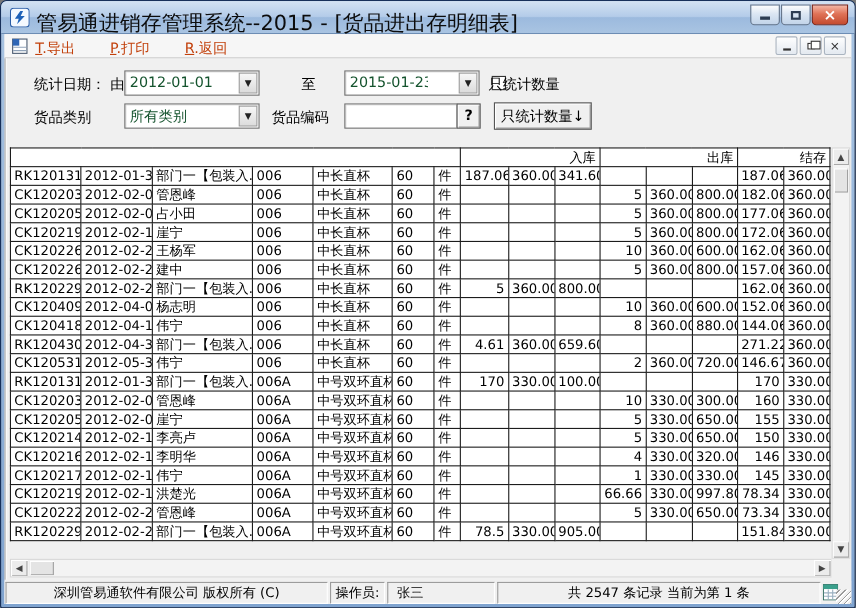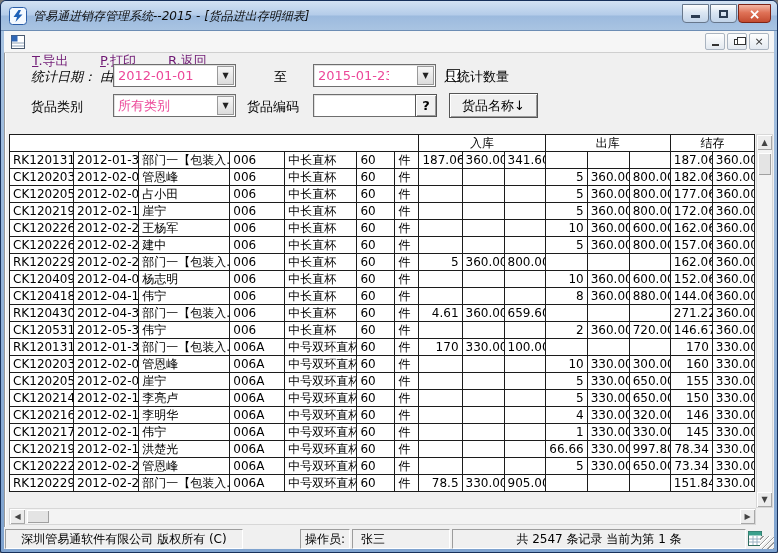--- a/index.html
+++ b/index.html
@@ -6,88 +6,88 @@
   html,body { width:778px; height:553px; background:#777; font-family:"DejaVu Sans",sans-serif; }
 
   .window { position:relative; width:778px; height:553px; background:linear-gradient(#a9c4e2,#7fa3cf);
             border:1px solid #17305a; border-radius:6px 6px 2px 2px; overflow:hidden; }
 
   
   .titlebar { position:absolute; top:0; left:0; right:0; height:30px;
               background:linear-gradient(#d3e2f3 0%, #b4cce9 48%, #9cbade 52%, #a9c4e2 100%);
               border-bottom:1px solid #6d8db4; border-radius:5px 5px 0 0; }
   .app-icon { position:absolute; left:8px; top:6px; width:18px; height:18px; }
-  .title-text { position:absolute; left:32px; top:7px; font-size:12px; color:#0c0c0c; white-space:nowrap;font-style:italic; }
+  .title-text { position:absolute; left:32px; top:7px; font-size:19px; color:#0c0c0c; white-space:nowrap; }
   .win-buttons { position:absolute; right:6px; top:3px; display:flex; gap:1px; }
   .winbtn { width:27px; height:19px; border:1px solid #67778c; border-radius:0 0 4px 4px;
             background:linear-gradient(#fdfdfd,#dbe6f3 45%,#c2d4e9); display:flex; align-items:center; justify-content:center;
             color:#243246; font-size:12px; }
   .winbtn .bar { width:9px; height:3px; background:#2c3c52; margin-top:6px; }
   .winbtn .box { width:9px; height:8px; border:2px solid #2c3c52; }
   .winbtn.close { width:33px; background:linear-gradient(#f4b6a5,#df7257 45%,#c44b30); border-color:#7e2416;
                   color:#fff; font-weight:bold; font-size:14px; }
 
   
   .body { position:absolute; top:30px; left:3px; right:3px; bottom:3px; background:#f0f0f0; overflow:hidden; }
 
   
   .menubar { position:absolute; top:0; left:0; right:0; height:22px; background:#f6f6f6;
              border-bottom:1px solid #cfcfcf; }
   .mdi-doc { position:absolute; left:6px; top:3px; width:16px; height:16px; }
-  .menu-item { position:absolute; top:20px; font-size:13px; color:#701a75; cursor:default; padding:1px 4px; }
+  .menu-item { position:absolute; top:3px; font-size:13px; color:#c2410c; cursor:default; padding:1px 4px; }
   .menu-item u { text-decoration:underline; }
   .mi-0 { left:24px; } .mi-1 { left:92px; } .mi-2 { left:160px; }
   .mdi-buttons { position:absolute; right:5px; top:2px; display:flex; gap:2px; }
   .mdibtn { width:20px; height:17px; border:1px solid #aab4c0; border-radius:2px; background:linear-gradient(#fefefe,#e3e9f0);
             display:flex; align-items:center; justify-content:center; color:#333; font-size:11px; }
   .mdibtn .bar { width:7px; height:2px; background:#333; margin-top:7px; }
   .mdibtn .rest { position:relative; width:7px; height:6px; border:1px solid #333; background:#fff; }
   .mdibtn .rest::before { content:""; position:absolute; left:2px; top:-3px; width:7px; height:6px; border:1px solid #333; background:#fff; }
 
   
   .client-edge { position:absolute; left:0; top:22px; bottom:22px; width:2px;
                  border-left:1px solid #9a9a9a; border-right:1px solid #ffffff; }
   .flabel { position:absolute; font-size:13px; color:#000; white-space:nowrap; }
   .combo { position:absolute; height:23px; width:123px; background:#fff; border:1px solid #6e6e6e;
            box-shadow:inset 1px 1px 0 rgba(0,0,0,.12); display:flex; align-items:center; }
-  .combo-text { flex:1; font-size:13px; padding-left:4px; color:#ec4899; white-space:nowrap; overflow:hidden; }
+  .combo-text { flex:1; font-size:13px; padding-left:4px; color:#14532d; white-space:nowrap; overflow:hidden; }
   .combo-btn { width:17px; height:19px; margin-right:1px; background:linear-gradient(#f7f7f7,#dcdcdc);
                border:1px solid #9a9a9a; display:flex; align-items:center; justify-content:center; }
   .arrow-down { font-size:8px; color:#222; line-height:1; }
   .checkbox { position:absolute; width:13px; height:13px; background:#fff; border:1px solid #333; }
   .field { position:absolute; height:23px; background:#fff; border:1px solid #6e6e6e;
            box-shadow:inset 1px 1px 0 rgba(0,0,0,.12); font-size:13px; padding:3px 4px; }
   .push-btn { position:absolute; background:#f0f0f0; border:1px solid #555;
               box-shadow:inset 1px 1px 0 #ffffff, inset -1px -1px 0 #9a9a9a;
               font-size:13px; color:#000; display:flex; align-items:center; justify-content:center; }
 
   
   .grid { position:absolute; left:5px; top:103px; border-collapse:collapse; table-layout:fixed; width:746px;
           background:#fff; font-size:12px; }
   .grid th, .grid td { border:1px solid #1c1c1c; height:17px; line-height:16px; padding:0 3px;
                        white-space:nowrap; overflow:hidden; font-weight:normal; }
-  .grid thead th { text-align:center; }
+  .grid thead th { text-align:right; }
   .grid td:nth-child(-n+7) { text-align:left; }
   .grid td:nth-child(n+8) { text-align:right; }
 
   
   .sb-v { position:absolute; left:752px; top:103px; width:17px; height:374px; background:#f3f3f3; border:1px solid #d7d7d7; }
   .sb-h { position:absolute; left:5px; top:477px; width:747px; height:17px; background:#f3f3f3; border:1px solid #d7d7d7; }
   .sb-btn { position:absolute; width:15px; height:15px; background:#ececec;
             box-shadow:inset 1px 1px 0 #ffffff, inset -1px -1px 0 #a8a8a8;
             display:flex; align-items:center; justify-content:center; font-size:8px; color:#444; line-height:1; }
   .sb-thumb { position:absolute; background:#e4e4e4; box-shadow:inset 1px 1px 0 #ffffff, inset -1px -1px 0 #a0a0a0; }
   .sb-corner { position:absolute; left:752px; top:477px; width:17px; height:17px; background:#f0f0f0; }
 
   
   .statusbar { position:absolute; left:0; right:0; top:497px; height:22px; background:#f0f0f0; }
   .status-sec { position:absolute; top:1px; height:20px; border:1px solid;
                 border-color:#9c9c9c #ffffff #ffffff #9c9c9c; font-size:12px; color:#000;
                 display:flex; align-items:center; justify-content:center; white-space:nowrap; overflow:hidden; }
-  .ss-0 { left:1px;  width:238px; }
+  .ss-0 { left:1px;  width:293px; }
   .ss-1 { left:296px; width:50px; }
   .ss-2 { left:348px; width:98px; justify-content:flex-start; padding-left:8px; }
   .ss-3 { left:448px; width:294px; }
   .status-icon { position:absolute; left:744px; top:3px; }
   .resize-grip { position:absolute; right:0; bottom:0; width:14px; height:14px;
                  background:repeating-linear-gradient(135deg,#f0f0f0 0 2px,#9a9a9a 2px 3px,#ffffff 3px 4px); }
 </style>
 </head>
 <body>
 
@@ -136,21 +136,21 @@
             <span class="rest"></span>
           </div>
         <div class="mdibtn">
             <span>×</span>
           </div>
       </div>
     </div>
 
     <div class="client-edge"></div>
 
-    <span class="flabel" style="left:27px; top:37px;font-style:italic;">统计日期： 由</span>
+    <span class="flabel" style="left:27px; top:37px;">统计日期： 由</span>
     <div class="combo" style="left:109px; top:33px;">
       <span class="combo-text">2012-01-01</span>
       <span class="combo-btn">
           <span class="arrow-down">▼</span>
         </span>
     </div>
     <span class="flabel" style="left:270px; top:37px;">至</span>
     <div class="combo" style="left:309px; top:33px;gap:28px;">
       <span class="combo-text">2015-01-23</span>
       <span class="combo-btn">
@@ -163,21 +163,21 @@
     <span class="flabel" style="left:27px; top:67px;">货品类别</span>
     <div class="combo" style="left:109px; top:63px;">
       <span class="combo-text">所有类别</span>
       <span class="combo-btn">
           <span class="arrow-down">▼</span>
         </span>
     </div>
     <span class="flabel" style="left:243px; top:67px;">货品编码</span>
     <div class="field" style="left:309px; top:63px; width:103px;"></div>
     <div class="push-btn" style="left:411px; top:63px; width:22px; height:23px; font-weight:bold;">?</div>
-    <div class="push-btn" style="left:445px; top:62px; width:89px; height:25px;">货品名称↓</div>
+    <div class="push-btn" style="left:445px; top:62px; width:89px; height:25px;">只统计数量↓</div>
 
     <table class="grid">
       <colgroup>
         <col style="width:64px">
           <col style="width:65px">
           <col style="width:91px">
           <col style="width:55px">
         <col style="width:72px">
           <col style="width:38px">
           <col style="width:24px">

